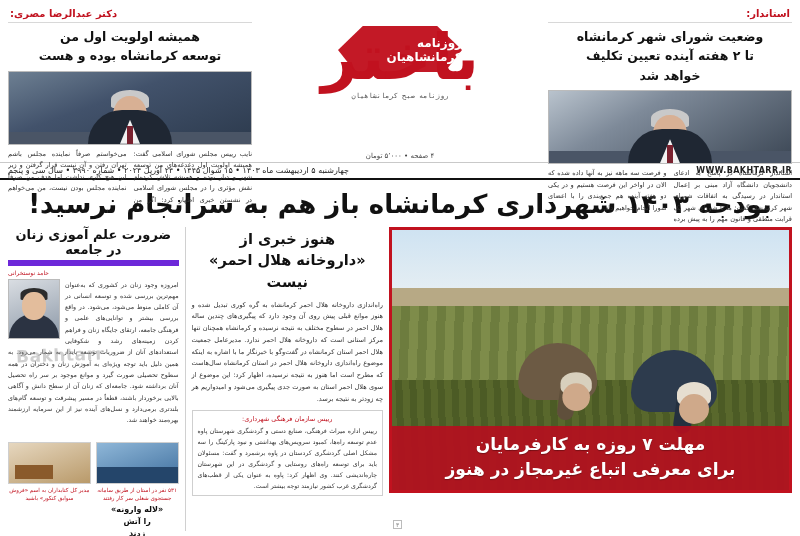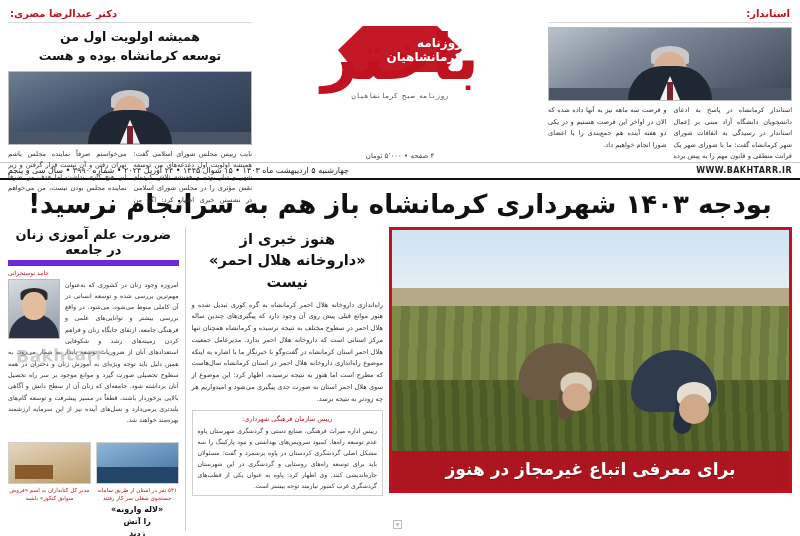--- a/index.html
+++ b/index.html
@@ -371,20 +371,23 @@
 </style>
 </head>
 <body>
 
 <div id="page">
 
   <div class="masthead">
 
     <div class="mh-right">
       <div class="mh-kicker">استاندار:</div>
+      <div class="mh-headline" style="white-space:pre-line;">وضعیت شورای شهر کرمانشاه
+تا ۲ هفته آینده تعیین تکلیف
+خواهد شد</div>
       <div class="mh-photo gov">
         <div class="desk"></div>
         <div class="hair"></div>
         <div class="face"></div>
         <div class="body"></div>
         <div class="shirt"></div>
         <div class="tie"></div>
       </div>
       <div class="mh-sub">استاندار کرمانشاه در پاسخ به ادعای دانشجویان دانشگاه آزاد مبنی بر اِعمال استاندار در رسیدگی به اتفاقات شورای شهر کرمانشاه گفت: ما با شورای شهر یک قرابت منطقی و قانون مهم را به پیش برده و فرصت سه ماهه نیز به آنها داده شده که الان در اواخر این فرصت هستیم و در یکی دو هفته آینده هم جمع‌بندی را با اعضای شورا انجام خواهیم داد.</div>
     </div>
@@ -438,20 +441,21 @@
             <div class="scarf"></div>
             <div class="head"></div>
         </div>
         <div class="farmer f1">
           <div class="back"></div>
             <div class="arm"></div>
             <div class="scarf"></div>
             <div class="head"></div>
         </div>
         <div class="photo-caption-bar">
+          <div class="l1">مهلت ۷ روزه به کارفرمایان</div>
           <div class="l2">برای معرفی اتباع غیرمجاز در هنوز</div>
         </div>
       </div>
       <div class="pgnum">۳</div>
     </div>
 
     <div class="col-mid">
       <div class="art-title" style="white-space:pre-line;">هنوز خبری از
 «داروخانه هلال احمر» نیست</div>
       <div class="art-text">راه‌اندازی داروخانه هلال احمر کرمانشاه به گره کوری تبدیل شده و هنوز موانع قبلی پیش روی آن وجود دارد که پیگیری‌های چندین ساله هلال احمر در سطوح مختلف به نتیجه نرسیده و کرمانشاه همچنان تنها مرکز استانی است که داروخانه هلال احمر ندارد. مدیرعامل جمعیت هلال احمر استان کرمانشاه در گفت‌وگو با خبرنگار ما با اشاره به اینکه موضوع راه‌اندازی داروخانه هلال احمر در استان کرمانشاه سال‌هاست که مطرح است اما هنوز به نتیجه نرسیده، اظهار کرد: این موضوع از سوی هلال احمر استان به صورت جدی پیگیری می‌شود و امیدواریم هر چه زودتر به نتیجه برسد.</div>

